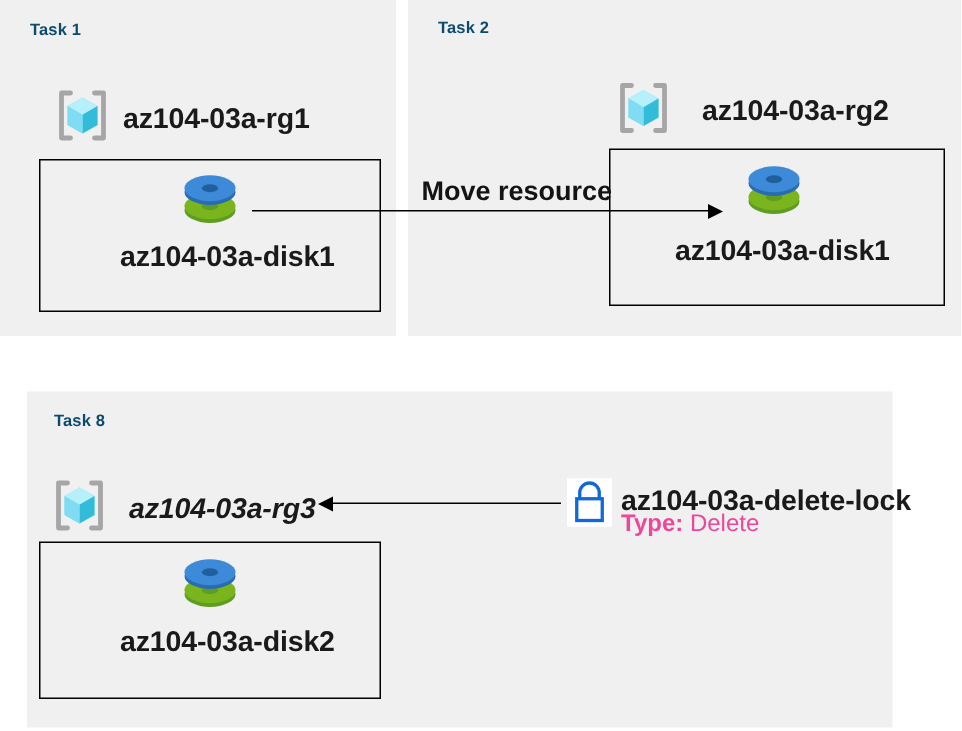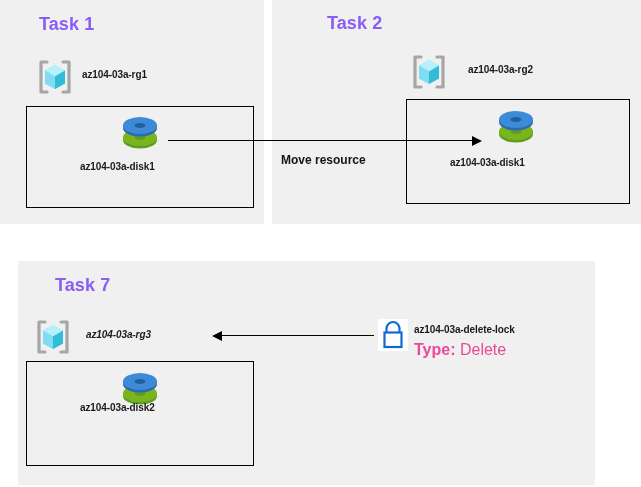--- a/index.html
+++ b/index.html
@@ -16,60 +16,58 @@
     -webkit-font-smoothing: antialiased;
   }
 
   .panel {
     position: absolute;
     background: #f0f0f0;
   }
 
   .task-title {
     position: absolute;
-    font-size: 18px;
+    font-size: 11px;
     font-weight: bold;
-    color: #8b5cf6;
+    color: #0c4a6e;
     letter-spacing: 0.1px;
     white-space: nowrap;
-    margin-left: 19px;
   }
 
   .inner-box {
     position: absolute;
     border: 1.5px solid #000000;
     background: transparent;
     box-sizing: border-box;
   }
 
   .node-label {
     position: absolute;
-    font-size: 10px;
+    font-size: 19px;
     font-weight: bold;
     color: #1a1a1a;
     white-space: nowrap;
     letter-spacing: -0.1px;
   }
 
   .label-sub {
     position: absolute;
     font-size: 16px;
     color: #ec4899;
     white-space: nowrap;
     font-weight: normal;
   }
   .label-sub b { font-weight: bold; }
 
   .edge-label {
     position: absolute;
-    font-size: 12px;
+    font-size: 18px;
     font-weight: bold;
     color: #141414;
     white-space: nowrap;
-    margin-top: 36px;
   }
 
   
   .rg-icon {
     position: absolute;
     width: 38px;
     height: 38px;
   }
 
   
@@ -136,21 +134,21 @@
     <ellipse cx="22" cy="23.5" rx="5.4" ry="2.6" fill="#5f9c22"></ellipse>
     <ellipse cx="22" cy="14" rx="17" ry="8.6" fill="#2a6cb0"></ellipse>
     <ellipse cx="22" cy="11.5" rx="17" ry="8.6" fill="#3d8ad8"></ellipse>
     <ellipse cx="22" cy="11.5" rx="5.4" ry="2.6" fill="#1f5f9e"></ellipse>
   </svg>
 </div>
 <div class="node-label" style="left:80px; top:161px;">az104-03a-disk1</div>
 
 <div class="panel" style="left:272px; top:0px; width:369px; height:224px;"></div>
 
-<div class="task-title" style="left:308px; top:13px;">Task 2</div>
+<div class="task-title" style="left:292px; top:13px;">Task 2</div>
 
 <div class="rg-icon" style="left:410px; top:53px;">
   <svg width="38" height="38" viewBox="0 0 38 38" aria-hidden="true">
     <path d="M11 4 L5 4 L5 34 L11 34" fill="none" stroke="#a6a6a6" stroke-width="3.2" stroke-linecap="round" stroke-linejoin="round"></path>
     <path d="M27 4 L33 4 L33 34 L27 34" fill="none" stroke="#a6a6a6" stroke-width="3.2" stroke-linecap="round" stroke-linejoin="round"></path>
     <polygon points="19,7 29,12.6 29,25.4 19,31 9,25.4 9,12.6" fill="#86e3f7"></polygon>
     <polygon points="19,7 29,12.6 19,18.5 9,12.6" fill="#b6f0fb"></polygon>
     <polygon points="19,18.5 29,12.6 29,25.4 19,31" fill="#33bcd8"></polygon>
     <polygon points="19,18.5 9,12.6 9,25.4 19,31" fill="#7fdcf2"></polygon>
   </svg>
@@ -170,21 +168,21 @@
   </svg>
 </div>
 <div class="node-label" style="left:450px; top:157px;">az104-03a-disk1</div>
 
 <div class="arrow-line" style="left:168px; top:140px; width:306px;"></div>
 <div class="arrow-head-right" style="left:472px; top:136px;"></div>
 <div class="edge-label" style="left:281px; top:117px;">Move resource</div>
 
 <div class="panel" style="left:18px; top:261px; width:577px; height:224px;"></div>
 
-<div class="task-title" style="left:36px; top:275px;">Task 7</div>
+<div class="task-title" style="left:36px; top:275px;">Task 8</div>
 
 <div class="rg-icon" style="left:34px; top:318px;">
   <svg width="38" height="38" viewBox="0 0 38 38" aria-hidden="true">
     <path d="M11 4 L5 4 L5 34 L11 34" fill="none" stroke="#a6a6a6" stroke-width="3.2" stroke-linecap="round" stroke-linejoin="round"></path>
     <path d="M27 4 L33 4 L33 34 L27 34" fill="none" stroke="#a6a6a6" stroke-width="3.2" stroke-linecap="round" stroke-linejoin="round"></path>
     <polygon points="19,7 29,12.6 29,25.4 19,31 9,25.4 9,12.6" fill="#86e3f7"></polygon>
     <polygon points="19,7 29,12.6 19,18.5 9,12.6" fill="#b6f0fb"></polygon>
     <polygon points="19,18.5 29,12.6 29,25.4 19,31" fill="#33bcd8"></polygon>
     <polygon points="19,18.5 9,12.6 9,25.4 19,31" fill="#7fdcf2"></polygon>
   </svg>
@@ -196,21 +194,21 @@
 <div class="disk-icon" style="left:118px; top:370px;">
   <svg width="44" height="40" viewBox="0 0 44 40" aria-hidden="true">
     <ellipse cx="22" cy="26" rx="17" ry="8.6" fill="#5f9c22"></ellipse>
     <ellipse cx="22" cy="23.5" rx="17" ry="8.6" fill="#7ab51d"></ellipse>
     <ellipse cx="22" cy="23.5" rx="5.4" ry="2.6" fill="#5f9c22"></ellipse>
     <ellipse cx="22" cy="14" rx="17" ry="8.6" fill="#2a6cb0"></ellipse>
     <ellipse cx="22" cy="11.5" rx="17" ry="8.6" fill="#3d8ad8"></ellipse>
     <ellipse cx="22" cy="11.5" rx="5.4" ry="2.6" fill="#1f5f9e"></ellipse>
   </svg>
 </div>
-<div class="node-label" style="left:80px; top:402px;">az104-03a-disk2</div>
+<div class="node-label" style="left:80px; top:418px;">az104-03a-disk2</div>
 
 <div class="arrow-line" style="left:222px; top:335px; width:152px;"></div>
 <div class="arrow-head-left" style="left:212px; top:331px;"></div>
 
 <div class="lock-icon" style="left:378px; top:319px;">
   <svg width="30" height="32" viewBox="0 0 30 32" aria-hidden="true">
     <rect x="0" y="0" width="30" height="32" fill="#ffffff"></rect>
     <path d="M8.5 13.5 V9.5 a6.5 6.5 0 0 1 13 0 V13.5" fill="none" stroke="#1168d6" stroke-width="2.2"></path>
     <rect x="6.5" y="13.5" width="17" height="14.5" fill="none" stroke="#1168d6" stroke-width="2.2"></rect>
   </svg>

